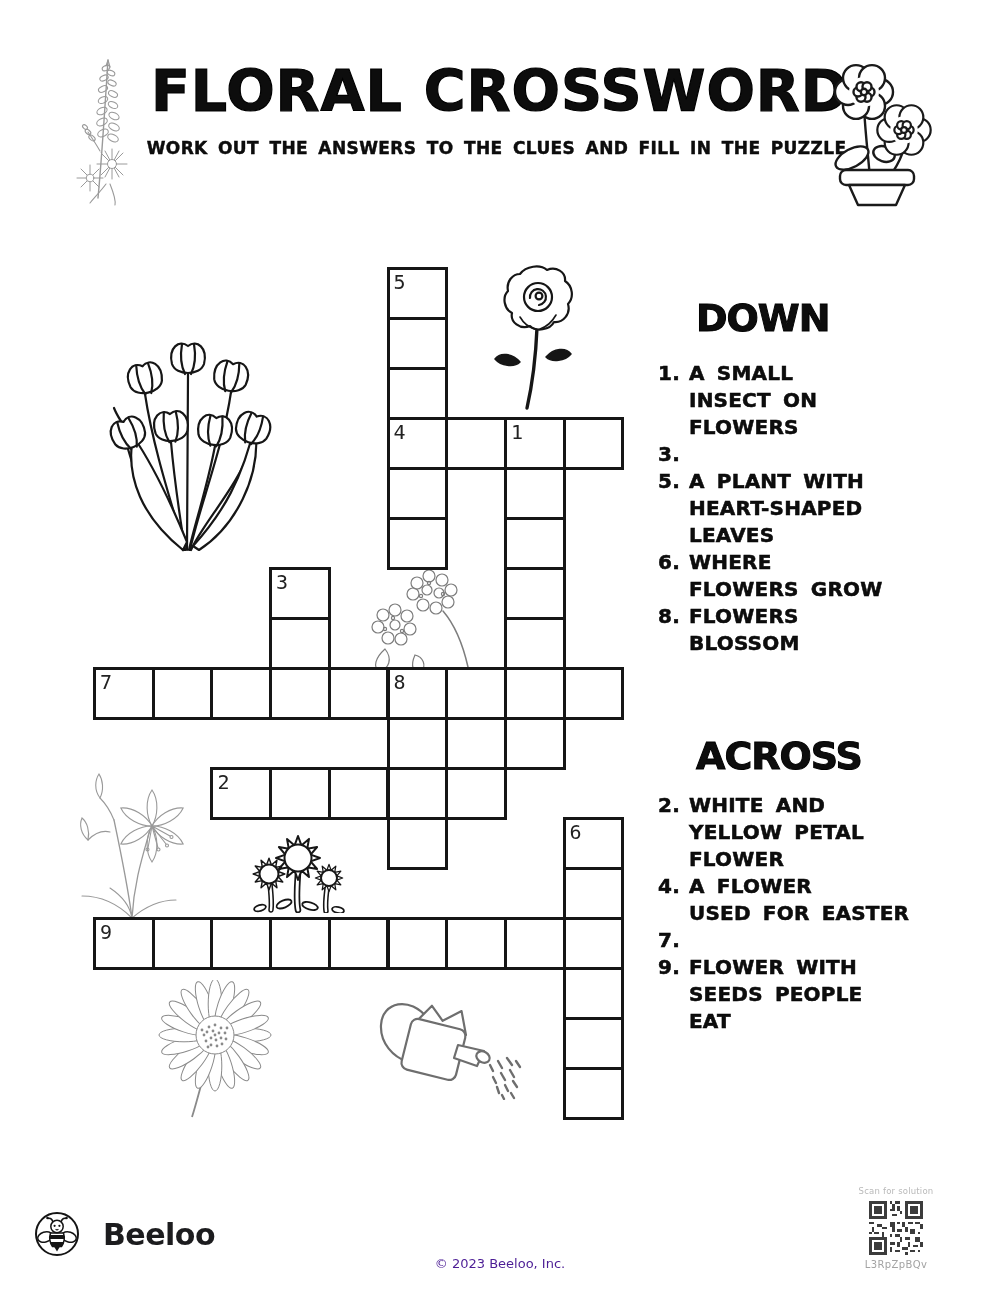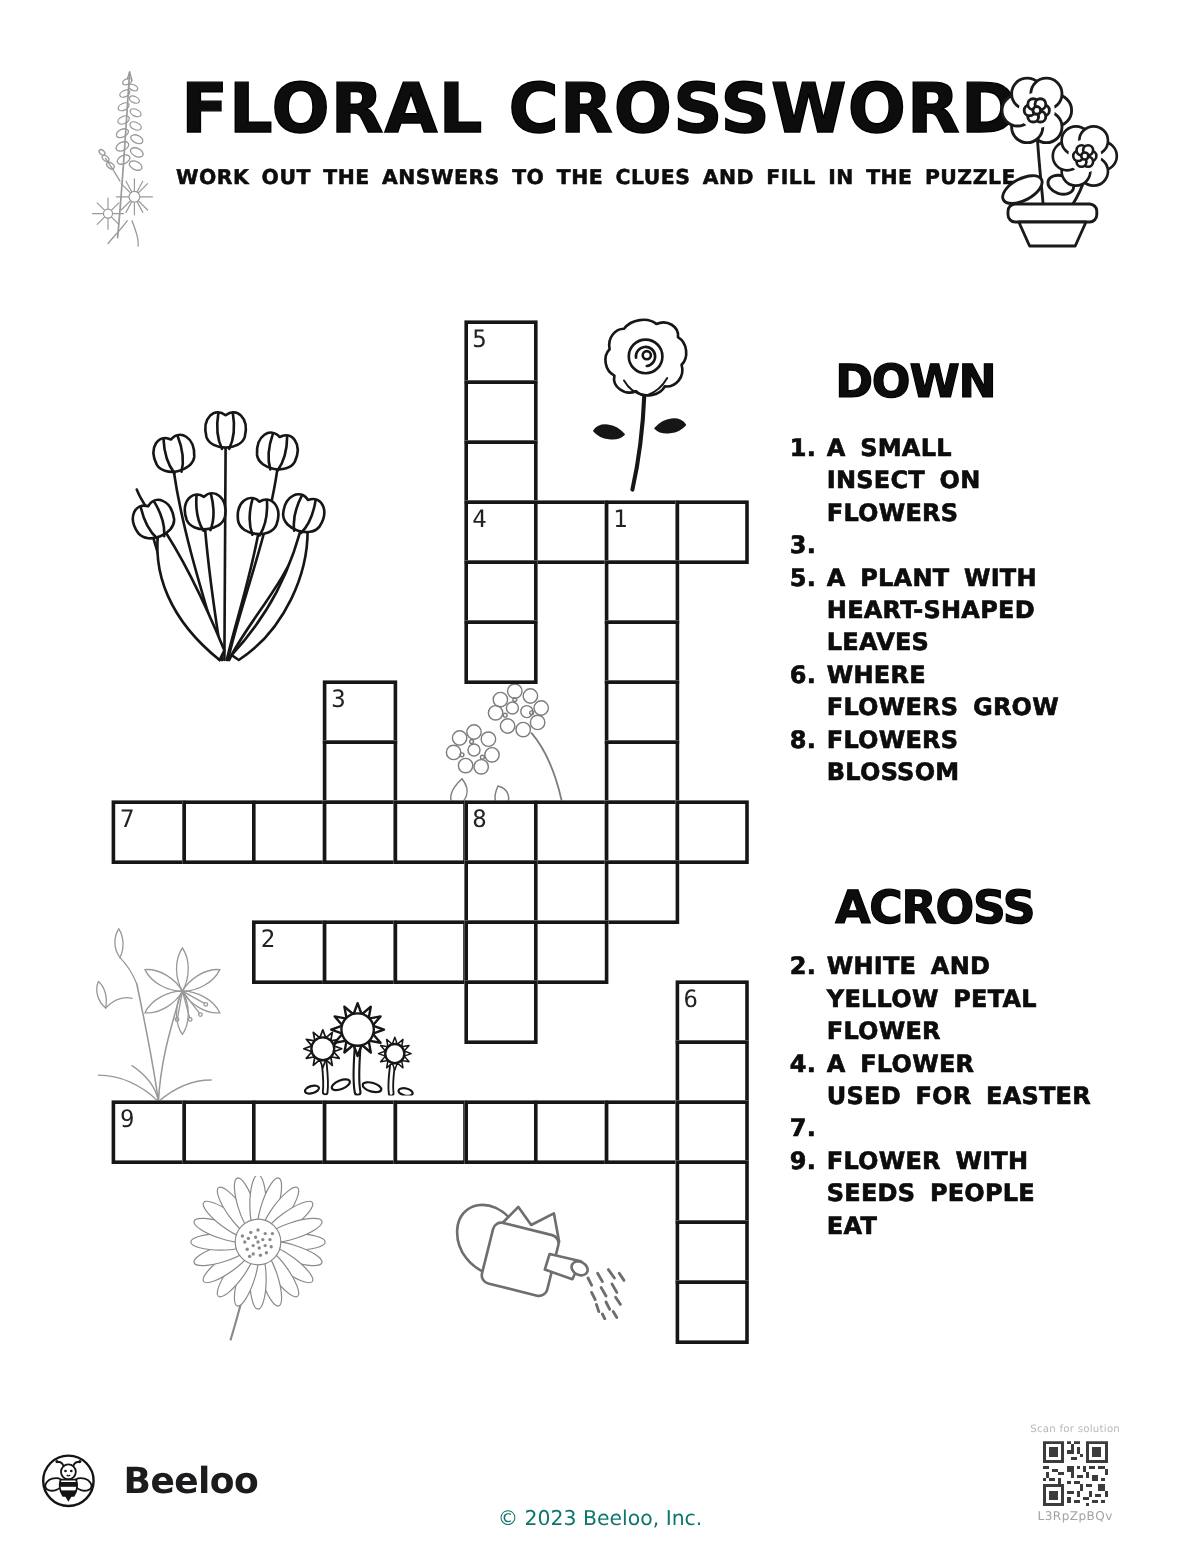--- a/index.html
+++ b/index.html
@@ -28,21 +28,21 @@
   .clue-list-down{margin-top:18px;}
   .clue-list-across{margin-top:12px;}
   .clue{display:flex;font-size:20px;font-weight:800;line-height:27px;letter-spacing:.2px;
         word-spacing:5px;-webkit-text-stroke:.5px #000;}
   .clue-num{flex:none;width:30px;text-align:right;margin-right:9px;}
   .clue-text{white-space:pre-line;}
 
   
   .brand{left:33px;top:1210px;display:flex;align-items:center;}
   .brand-text{font-size:30px;font-weight:700;color:#1c1c1e;letter-spacing:-.5px;margin-left:22px;}
-  .copyright{left:0;right:0;top:1256px;text-align:center;font-size:17px;color:#0f766e;}
+  .copyright{left:0;right:0;top:1256px;text-align:center;font-size:13px;color:#4c1d95;}
   .qr-wrap{left:850px;top:1186px;width:92px;text-align:center;}
   .qr-top{font-size:8.5px;color:#b9b9b9;letter-spacing:.2px;}
   .qr-box{margin:5px auto 4px auto;width:58px;height:54px;}
   .qr-bottom{font-size:10px;color:#a3a3a3;letter-spacing:.4px;}
 
   svg{display:block;}
 </style>
 </head>
 <body>
 

